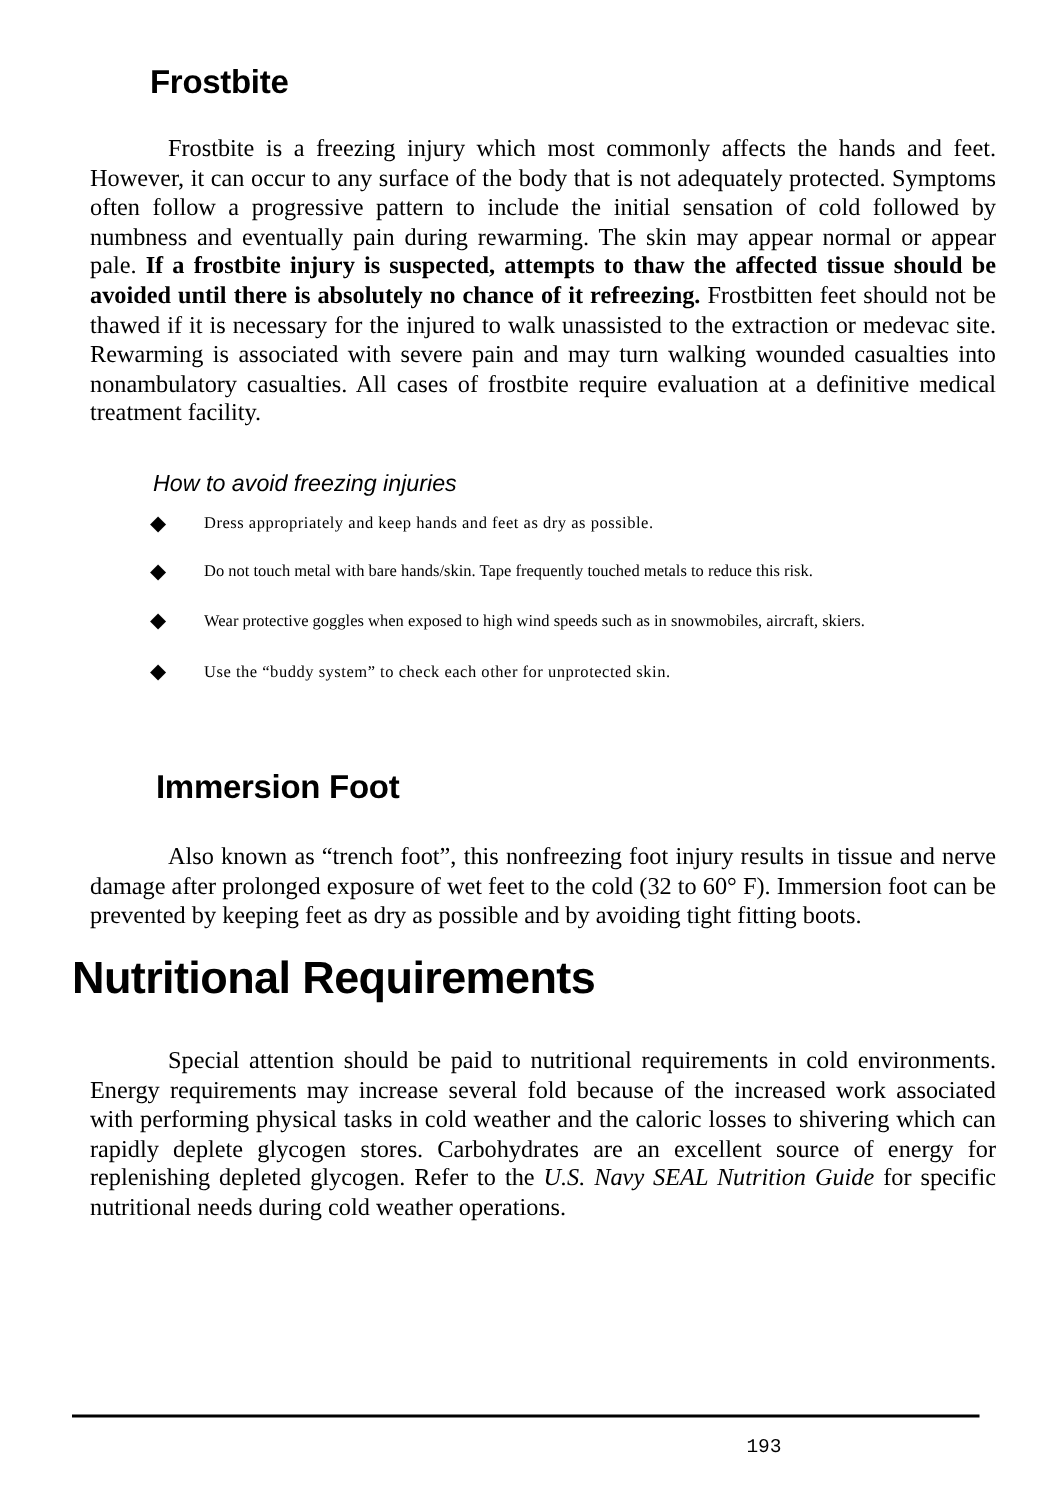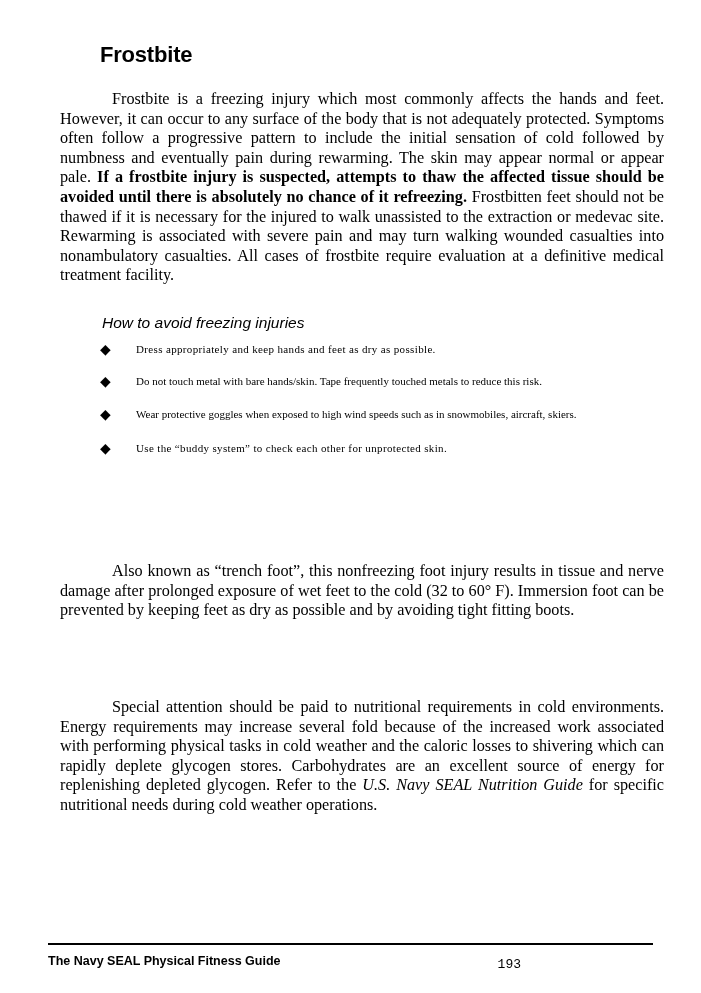--- a/index.html
+++ b/index.html
@@ -158,27 +158,28 @@
     <div class="bullet-row" id="bullet-row-3">
       <span class="bullet-mark">◆</span>
       <span class="bullet-text">Wear protective goggles when exposed to high wind speeds such as in snowmobiles, aircraft, skiers.</span>
     </div>
     <div class="bullet-row" id="bullet-row-4">
       <span class="bullet-mark">◆</span>
       <span class="bullet-text">Use the “buddy system” to check each other for unprotected skin.</span>
     </div>
   </div>
 
+  <h1 class="h-section" id="immersion-heading">Immersion Foot</h1>
 
   <p class="para" id="immersion-para">Also known as “trench foot”, this nonfreezing foot injury results in tissue and nerve damage after prolonged exposure of wet feet to the cold (32 to 60° F). Immersion foot can be prevented by keeping feet as dry as possible and by avoiding tight fitting boots.</p>
 
+  <h1 class="h-chapter">Nutritional Requirements</h1>
 
   <p class="para" id="nutrition-para">
     <span>Special attention should be paid to nutritional requirements in cold environments. Energy requirements may increase several fold because of the increased work associated with performing physical tasks in cold weather and the caloric losses to shivering which can rapidly deplete glycogen stores. Carbohydrates are an excellent source of energy for replenishing depleted glycogen. Refer to the </span><i>U.S. Navy SEAL Nutrition Guide</i><span> for specific nutritional needs during cold weather operations.</span>
   </p>
 
   <div class="footer-rule"></div>
 
-  <div class="footer-title">The Navy SEAL Physical Fitness Guide</div>
 
   <div class="footer-pageno">193</div>
 
 </div>
 
 </body></html>

